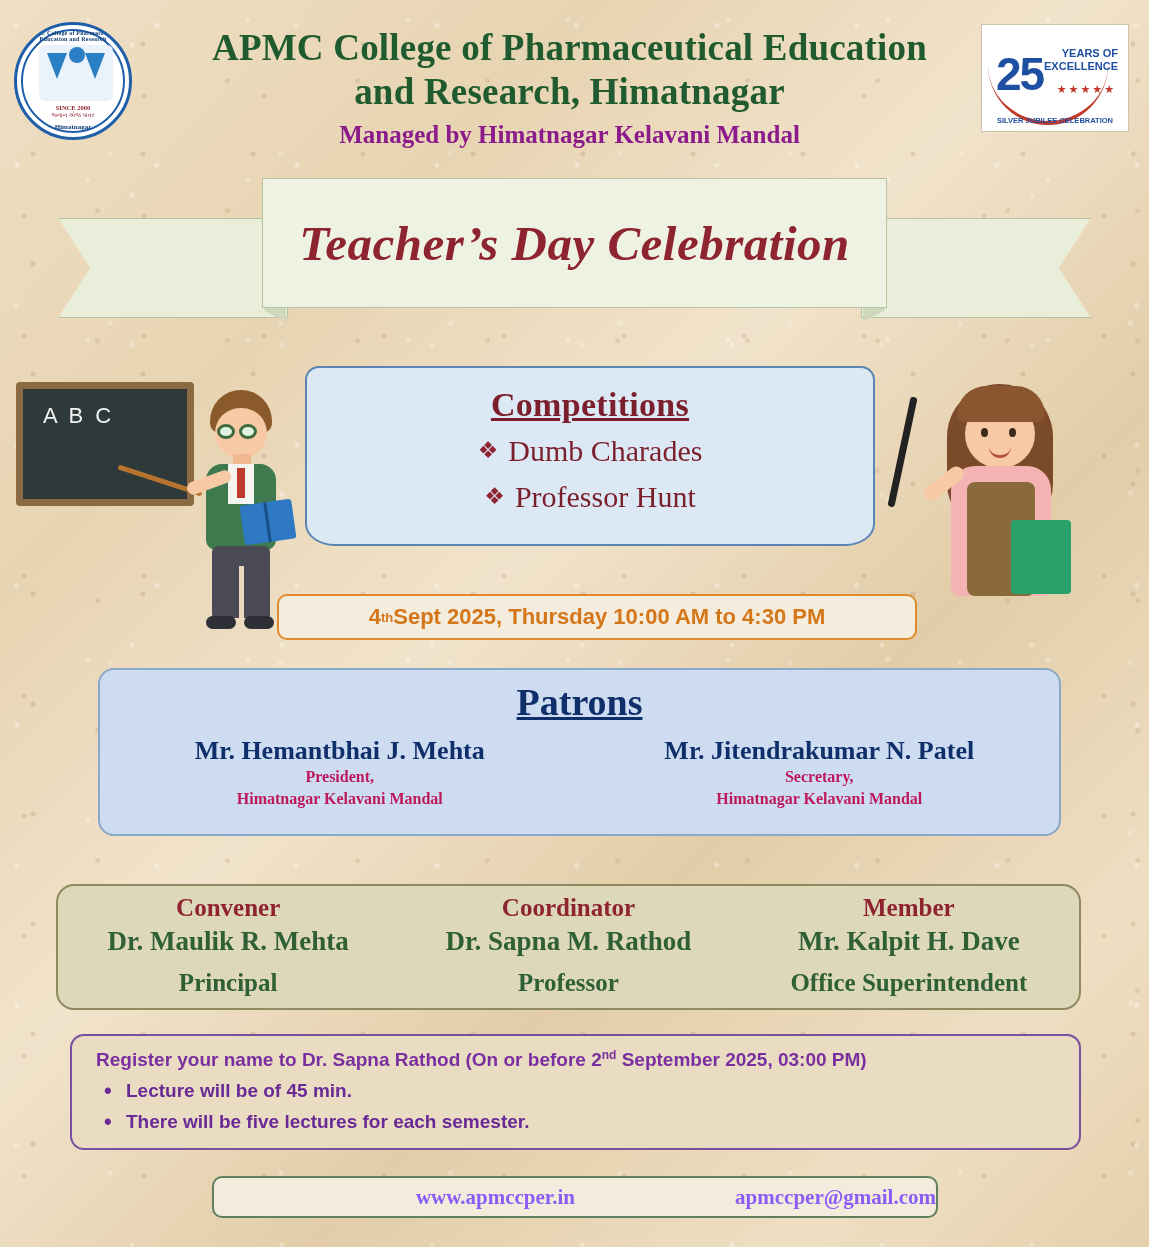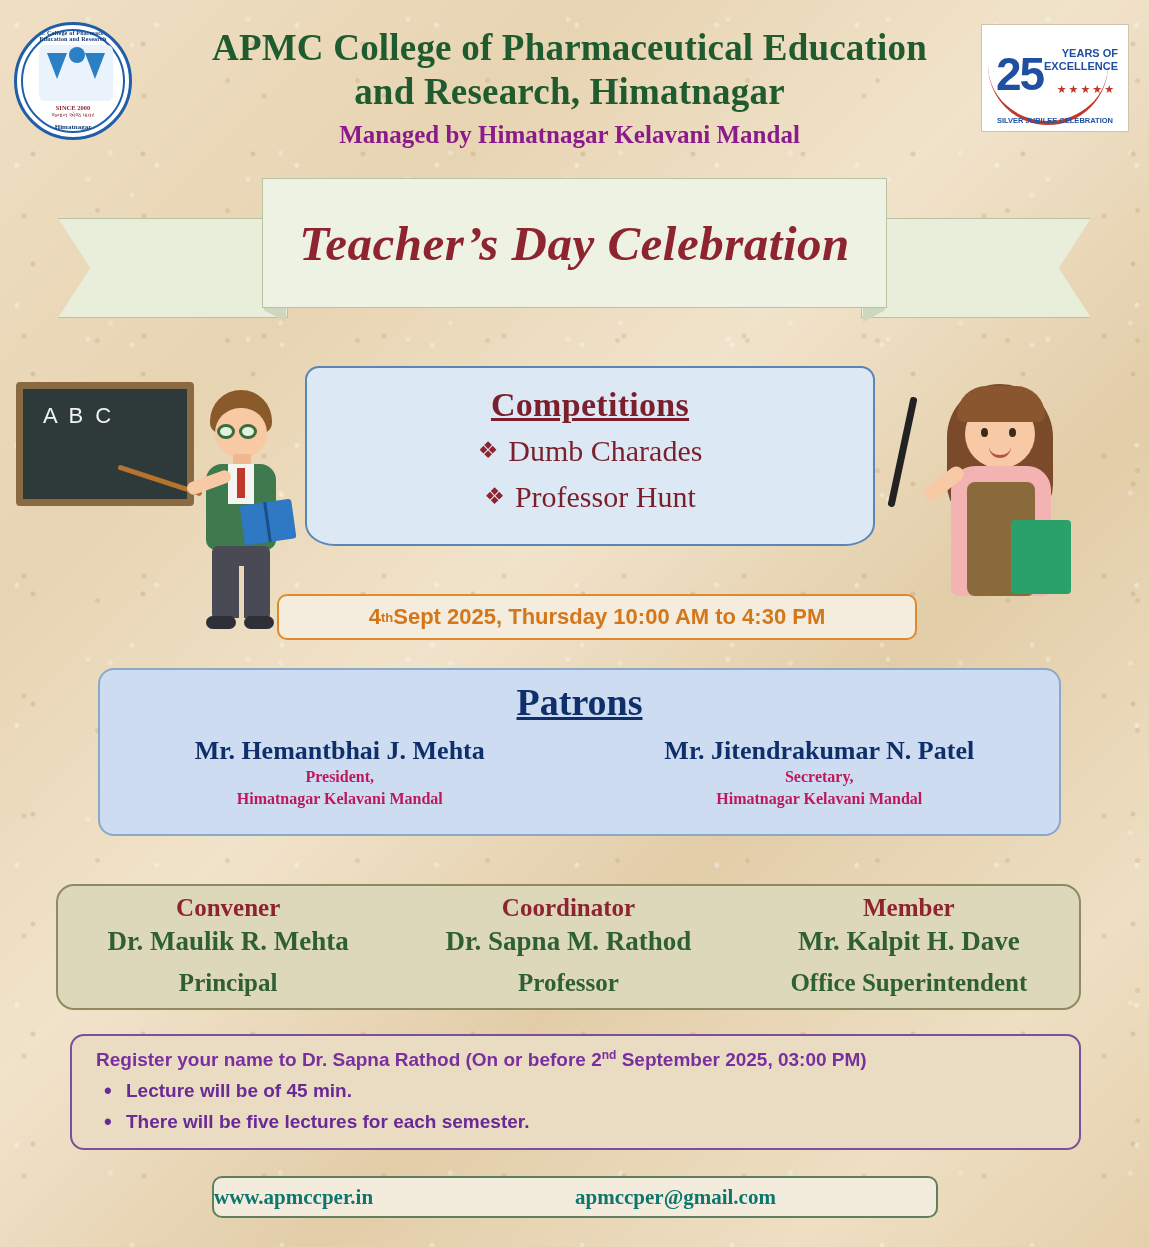--- a/index.html
+++ b/index.html
@@ -360,24 +360,24 @@
     height: 42px;
     background: #f3ecdd;
     border: 2px solid #5f7f5f;
     border-radius: 10px;
     box-sizing: border-box;
     display: flex;
     align-items: center;
   }
   .footer-item {
     flex: 1;
-    text-align: left;
+    text-align: right;
     font-size: 21px;
     font-weight: bold;
-    color: #0f766e;
+    color: #8b5cf6;
   }
 
   
   .ll-ring { position:absolute; inset:4px; border-radius:50%; border:2px solid #1f5fa9; }
   .ll-inner { position:absolute; left:22px; top:20px; width:74px; height:56px; background:#eaf2fb; border-radius:6px; }
   .ll-flask-l { position:absolute; left:30px; top:28px; width:0; height:0; border-left:10px solid transparent; border-right:10px solid transparent; border-top:26px solid #2b7fc4; }
   .ll-flask-r { position:absolute; left:68px; top:28px; width:0; height:0; border-left:10px solid transparent; border-right:10px solid transparent; border-top:26px solid #2b7fc4; }
   .ll-dot { position:absolute; left:52px; top:22px; width:16px; height:16px; background:#2b7fc4; border-radius:50%; }
   .ll-text-top { position:absolute; left:0; right:0; top:5px; text-align:center; font-size:6px; font-weight:bold; color:#123d73; letter-spacing:0.2px; }
   .ll-text-bot { position:absolute; left:0; right:0; bottom:6px; text-align:center; font-size:7px; font-weight:bold; color:#123d73; }

